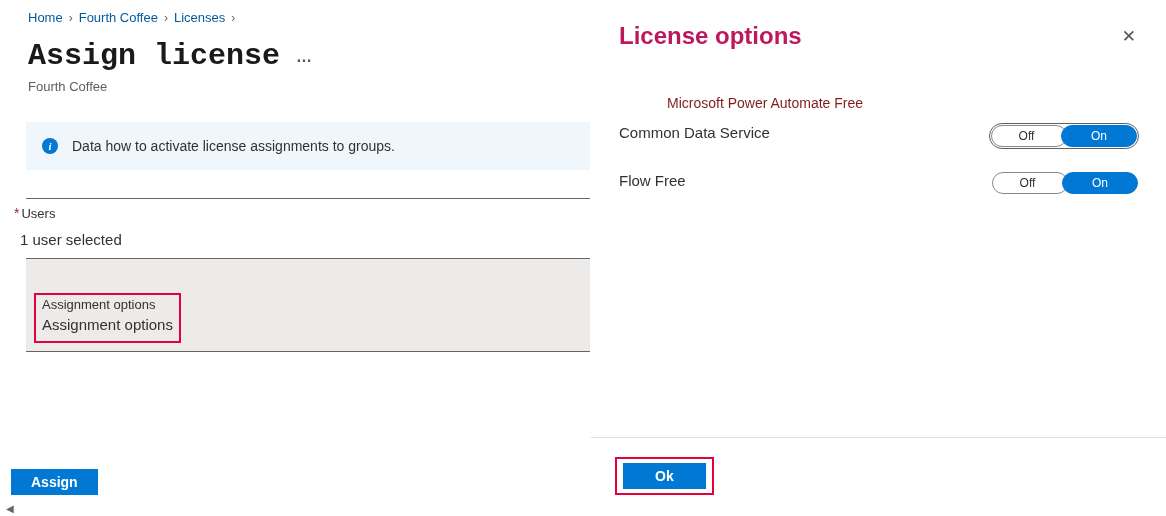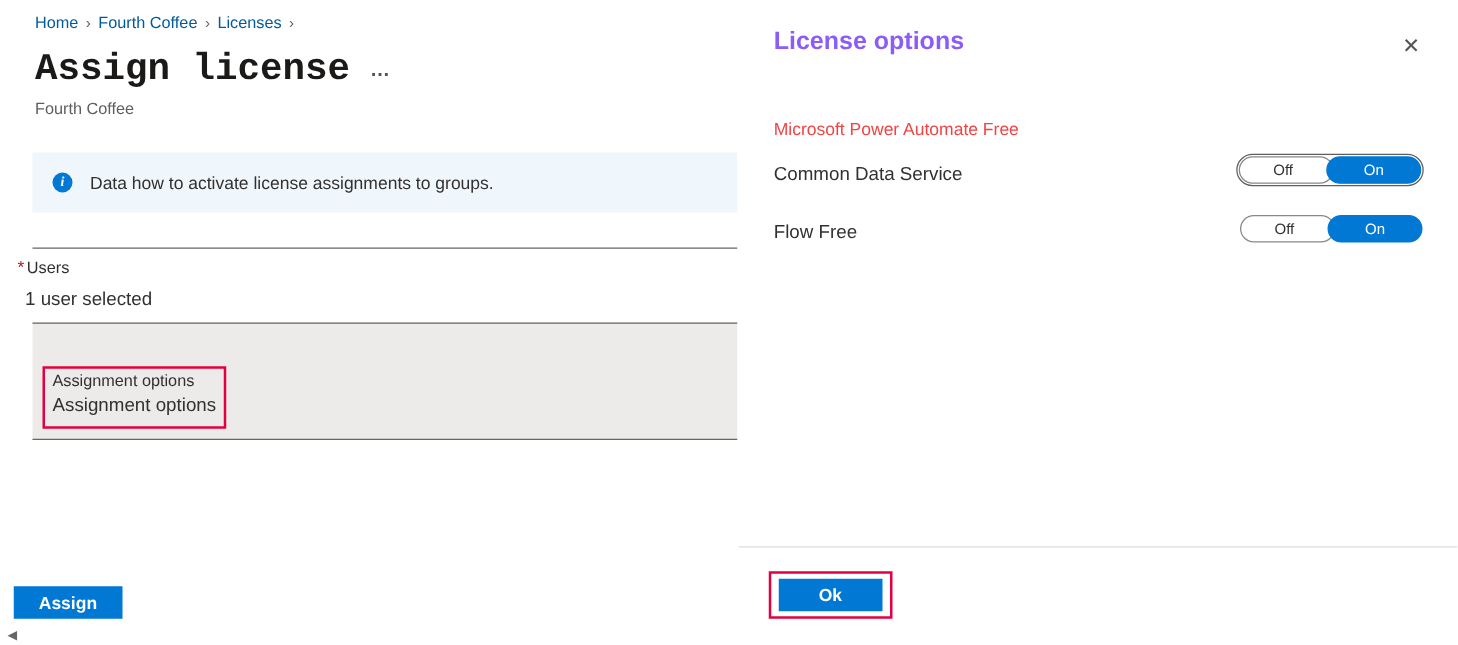--- a/index.html
+++ b/index.html
@@ -42,26 +42,26 @@
     
     .left-footer { position: absolute; bottom: 21px; left: 11px; }
 
     .btn-primary { background: #0078D4; color: #fff; border: none; padding: 5px 20px; font-size: 14px; font-weight: 600; cursor: pointer; font-family: inherit; }
 
     
     .scroll-hint { position: absolute; bottom: 2px; left: 6px; font-size: 10px; color: #666; }
 
     
     .rp-header { display: flex; align-items: flex-start; justify-content: space-between; padding: 22px 24px 0 28px; }
-    .panel-title { font-size: 20px; font-weight: 600; color: #8b5cf6; }
+    .panel-title { font-size: 24px; font-weight: 600; color: #be185d; }
     .close-icon { font-size: 17px; color: #555; cursor: pointer; padding: 4px 6px; }
 
     .rp-body { padding: 44px 28px 0 28px; }
-    .product-name { font-size: 14px; color: #ef4444; margin-bottom: 13px; }
-    .option-row { display: flex; align-items: flex-end; justify-content: space-between; margin-bottom: 24px; font-size: 15px; color: #323130; }
+    .product-name { font-size: 14px; color: #7f1d1d; margin-bottom: 13px; margin-left: 48px; }
+    .option-row { display: flex; align-items: flex-start; justify-content: space-between; margin-bottom: 24px; font-size: 15px; color: #323130; }
 
     .toggle-group { display: flex; gap: 0; }
     .pill { width: 76px; height: 22px; border-radius: 11px; border: 1px solid #8a8886; display: inline-flex; align-items: center; justify-content: center; font-size: 12px; cursor: pointer; }
     .pill.off { background: #fff; color: #323130; margin-right: -6px; position: relative; z-index: 0; padding-right: 5px; }
     .pill.on { background: #0078D4; color: #fff; border-color: #0078D4; position: relative; z-index: 1; }
     .toggle-group.focused { outline: 1px solid #605e5c; border-radius: 12px; padding: 1px; }
 
     .rp-footer-hr { border: none; border-top: 1px solid #e1dfdd; position: absolute; bottom: 78px; left: 0; right: 0; }
     .rp-footer { position: absolute; bottom: 21px; left: 24px; }
     .ok-highlight { border: 2px solid #e3003f; padding: 4px 6px; display: inline-block; }

